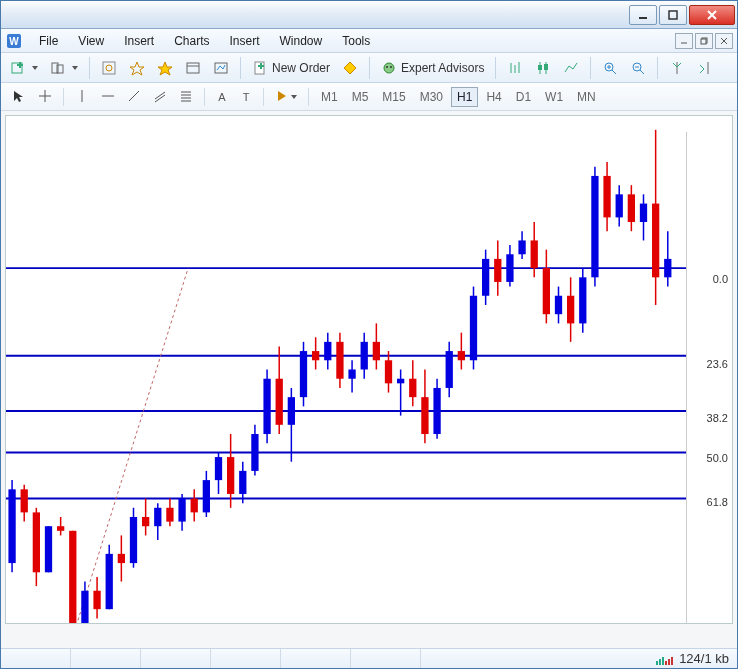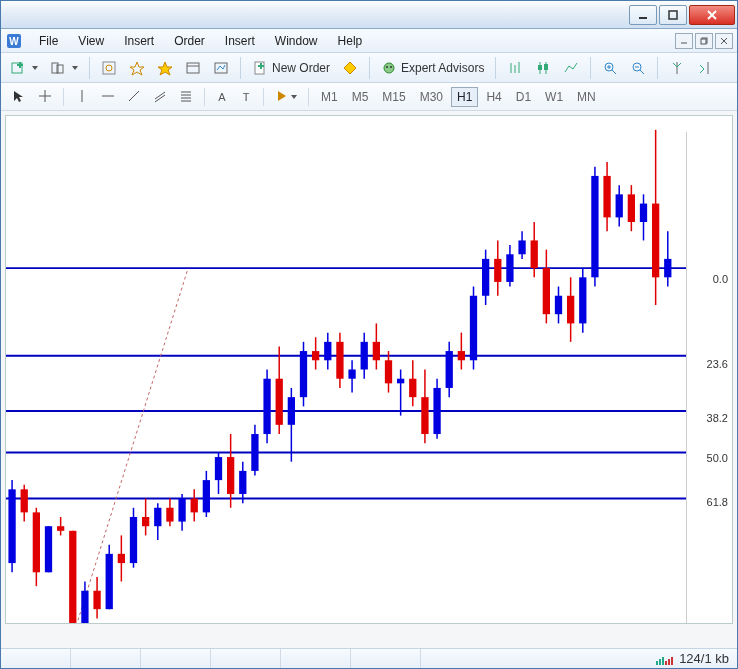--- a/index.html
+++ b/index.html
@@ -75,24 +75,24 @@
   <div class="menubar">
     <span class="app-icon">
       <svg width="16" height="16">
           <rect x="1" y="1" width="14" height="14" rx="2" fill="#3a7bd5"></rect>
           <text x="8" y="12" font-size="10" fill="#fff" text-anchor="middle" font-weight="bold">W</text>
         </svg>
     </span>
     <span class="menu-item">File</span>
     <span class="menu-item">View</span>
     <span class="menu-item">Insert</span>
-    <span class="menu-item">Order</span>
+    <span class="menu-item">Charts</span>
     <span class="menu-item">Insert</span>
     <span class="menu-item">Window</span>
-    <span class="menu-item">Help</span>
+    <span class="menu-item">Tools</span>
     <div class="mdi-controls">
       <div class="mdi-btn">
           <svg width="8" height="8">
             <line x1="1" y1="6" x2="7" y2="6" stroke="#555"></line>
           </svg>
         </div>
       <div class="mdi-btn">
           <svg width="8" height="8">
             <rect x="2" y="1" width="5" height="5" fill="none" stroke="#555"></rect>
             <rect x="1" y="2" width="5" height="5" fill="#eef4fa" stroke="#555"></rect>

